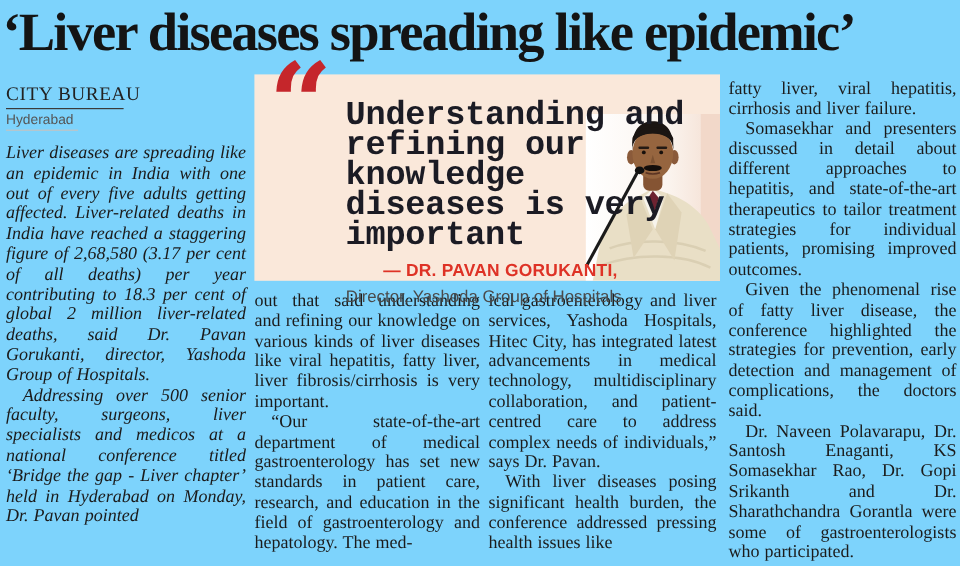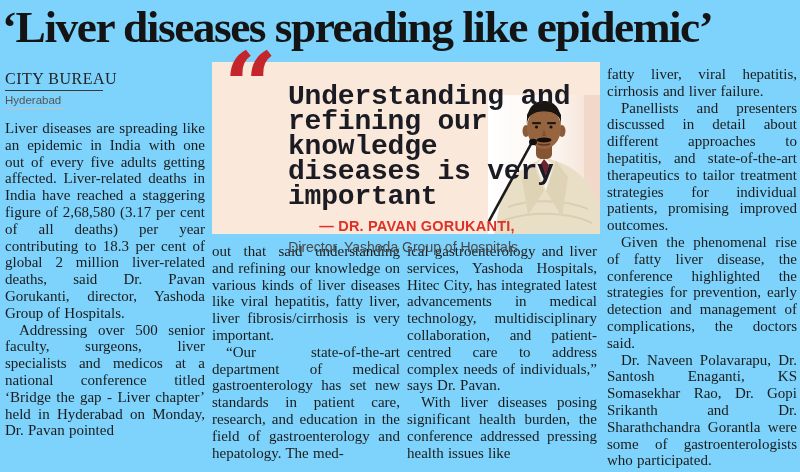--- a/index.html
+++ b/index.html
@@ -30,21 +30,21 @@
   }
   .city-rule { width:60px; height:0; border-bottom:1px solid #c2c2c2; margin-top:2px; }
 
   
   .col { position:absolute; text-align:justify; }
   .col p {
     font-size:15px; line-height:16.8px; color:#1b1b1b;
     text-align:justify; word-spacing:0.5px;
   }
   .col p + p { text-indent:14px; }
-  .col1 { left:5px;  top:120px; width:200px; }
+  .col1 { left:5px;  top:120px; width:200px;font-style:italic; }
   .col2 { left:212px; top:243px; width:188px; }
   .col3 { left:407px; top:243px; width:190px; }
   .col4 { left:607px; top:66px;  width:190px; }
 
   
   .quotebox {
     position:absolute; left:212px; top:62px; width:388px; height:172px;
     background:#fae8da;
   }
   .qmark {
@@ -159,18 +159,18 @@
     <p>“Our state-of-the-art department of medical gastroenterology has set new standards in patient care, research, and education in the field of gastroenterology and hepatology. The med-</p>
   </div>
 
   <div class="col col3">
     <p>ical gastroenterology and liver services, Yashoda Hospitals, Hitec City, has integrated latest advancements in medical technology, multidisciplinary collaboration, and patient-centred care to address complex needs of individuals,” says Dr. Pavan.</p>
     <p>With liver diseases posing significant health burden, the conference addressed pressing health issues like</p>
   </div>
 
   <div class="col col4">
     <p>fatty liver, viral hepatitis, cirrhosis and liver failure.</p>
-    <p>Panellists and presenters discussed in detail about different approaches to hepatitis, and state-of-the-art therapeutics to tailor treatment strategies for individual patients, promising improved outcomes.</p>
+    <p>Somasekhar and presenters discussed in detail about different approaches to hepatitis, and state-of-the-art therapeutics to tailor treatment strategies for individual patients, promising improved outcomes.</p>
     <p>Given the phenomenal rise of fatty liver disease, the conference highlighted the strategies for prevention, early detection and management of complications, the doctors said.</p>
     <p>Dr. Naveen Polavarapu, Dr. Santosh Enaganti, KS Somasekhar Rao, Dr. Gopi Srikanth and Dr. Sharathchandra Gorantla were some of gastroenterologists who participated.</p>
   </div>
 
 </div>
 
 </body></html>

